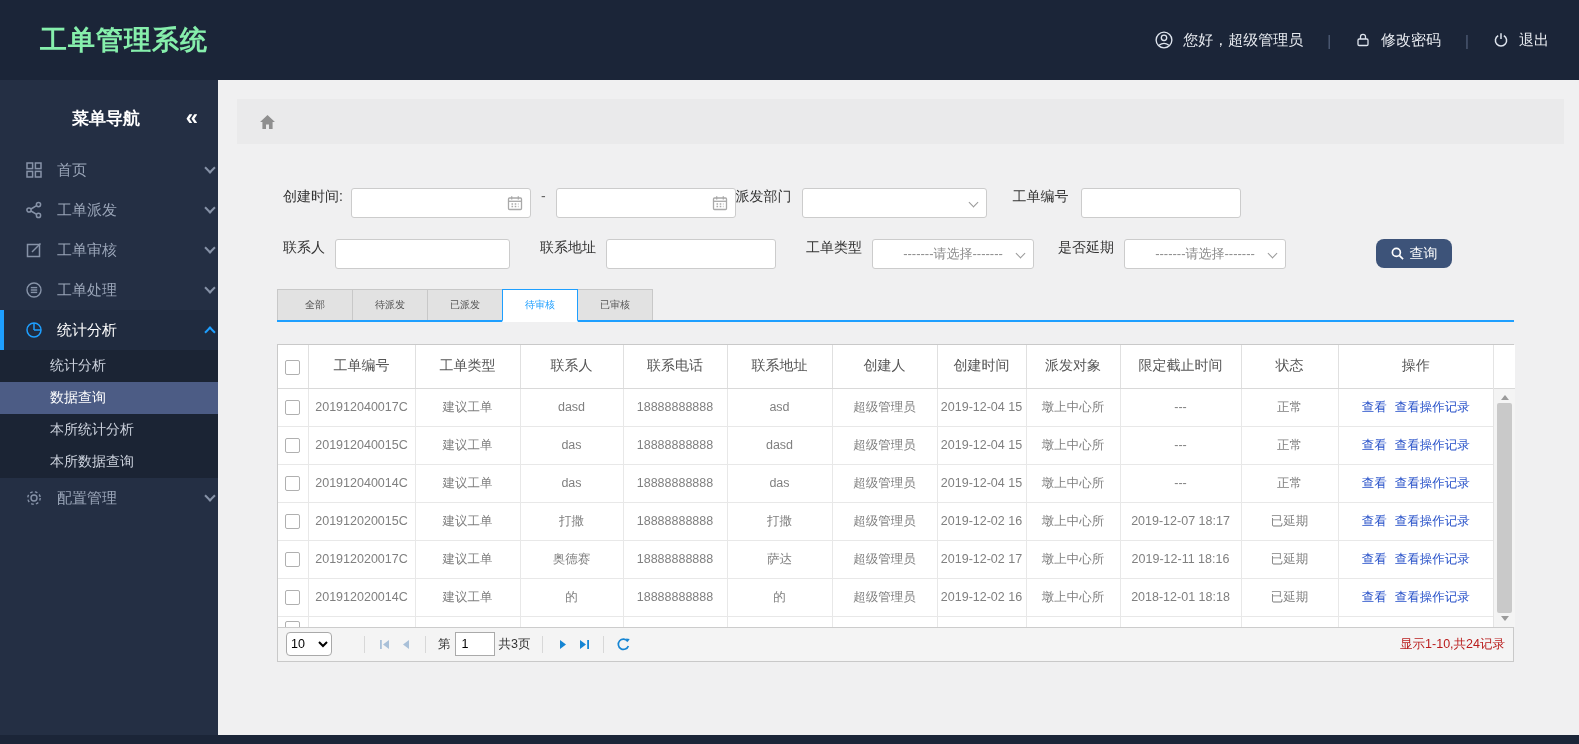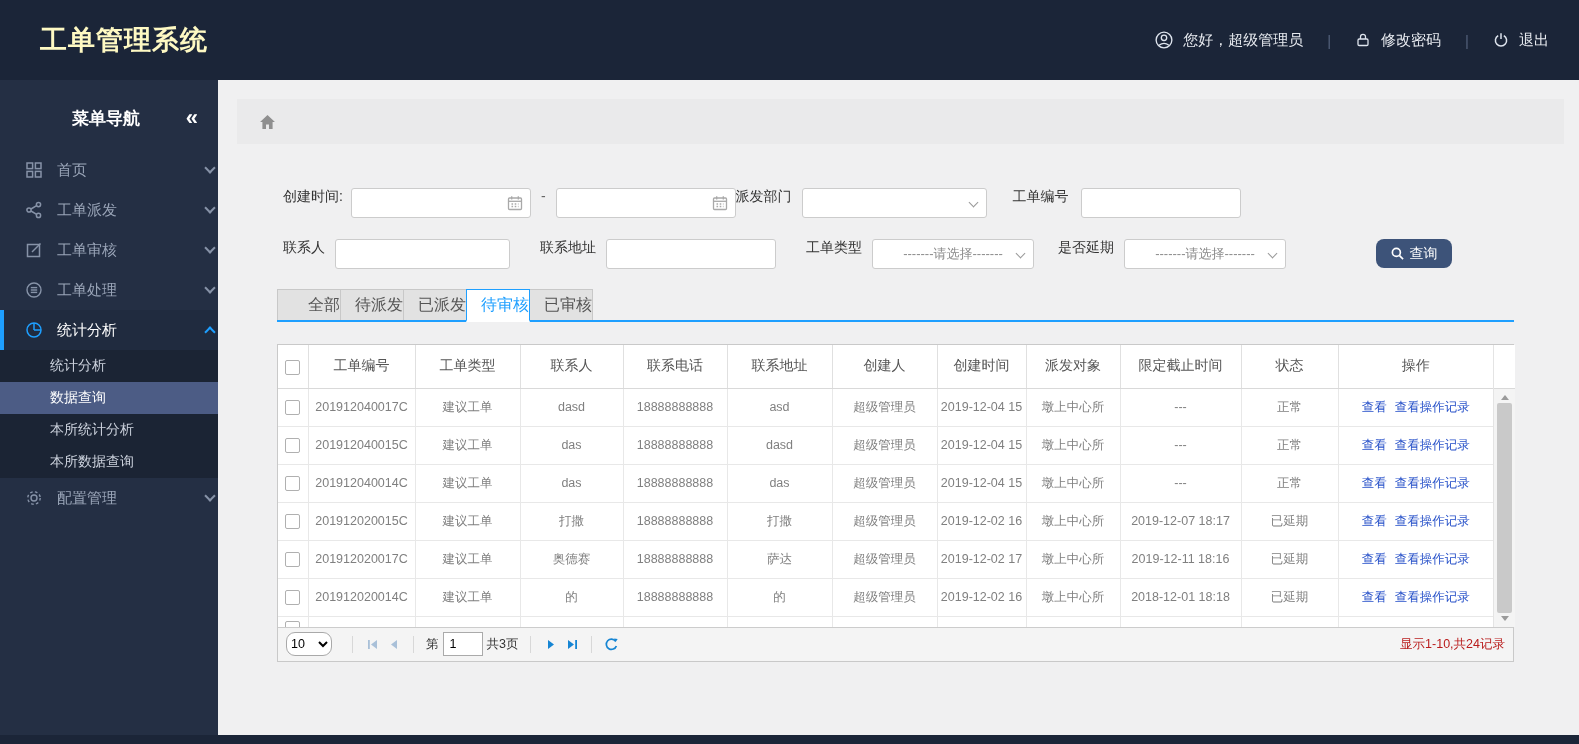--- a/index.html
+++ b/index.html
@@ -1,21 +1,21 @@
 <!DOCTYPE html>
 <html><head>
 <meta charset="utf-8">
 <style>
   * { margin:0; padding:0; box-sizing:border-box; }
   html,body { width:1579px; height:744px; overflow:hidden;
     font-family:"Liberation Sans","DejaVu Sans",sans-serif; background:#f0f0f1; }
 
   
   .topbar { height:80px; background:#1b2538; display:flex; align-items:center; }
-  .app-title { color:#fef9c3; font-size:27px; font-weight:bold; padding-left:40px; letter-spacing:1px; }
+  .app-title { color:#86efac; font-size:27px; font-weight:bold; padding-left:40px; letter-spacing:1px; }
   .topbar-right { margin-left:auto; margin-right:30px; display:flex; align-items:center; color:#e8ebf0; font-size:15px; }
   .tb-item { display:flex; align-items:center; gap:10px; cursor:pointer; }
   .tb-sep { color:#53607a; margin:0 24px; font-size:15px; }
 
   
   .middle { display:flex; height:655px; }
   .footerbar { height:9px; background:#1b2538; }
 
   
   .sidebar { width:218px; background:#242f44; color:#9aa5b8; flex:none; padding-top:18px; }
@@ -50,22 +50,22 @@
   .dateinput .cal { position:absolute; right:7px; top:6px; }
   .dash { margin:0 10px; color:#666; font-size:14px; }
   .fselect { height:30px; background:#fff; border:1px solid #ccc; border-radius:3px; position:relative;
     display:flex; align-items:center; justify-content:center; font-size:13px; color:#8b8b8b; cursor:pointer; }
   .fselect .schev { position:absolute; right:9px; top:10px; width:7px; height:7px; border-right:1.5px solid #999; border-bottom:1.5px solid #999; transform:rotate(45deg); }
   .search-btn { margin-left:auto; margin-right:62px; width:76px; height:29px; background:#3d5379; border:none; border-radius:8px;
     color:#fff; font-size:14px; display:flex; align-items:center; justify-content:center; gap:6px; cursor:pointer; }
 
   
   .tabs { margin-top:20px; display:flex; align-items:flex-end; border-bottom:2px solid #1e9fff; }
-  .tab { width:64px; height:31px; background:#e2e2e2; border:1px solid #c8c8c8; border-bottom:none; margin-right:-1px;
-    display:flex; align-items:center; justify-content:flex-end; font-size:16px; color:#555; cursor:pointer; }
+  .tab { width:76px; height:31px; background:#e2e2e2; border:1px solid #c8c8c8; border-bottom:none; margin-right:-1px;
+    display:flex; align-items:center; justify-content:center; font-size:10px; color:#555; cursor:pointer; }
   .tab.active { background:#fff; color:#1e9fff; border:1px solid #1e9fff; height:33px; margin-bottom:-2px; border-bottom:2px solid #fff; z-index:2; }
 
   
   .datagrid { margin-top:22px; border:1px solid #c9c9c9; background:#fff; }
   .dg-body { display:flex; }
   table.grid { border-collapse:collapse; table-layout:fixed; width:1215px; flex:none; }
   .c-cb{width:30px}.c1{width:107px}.c2{width:105px}.c3{width:103px}.c4{width:104px}.c5{width:105px}
   .c6{width:105px}.c7{width:89px}.c8{width:94px}.c9{width:121px}.c10{width:97px}.c11{width:155px}
   table.grid th { height:43px; font-size:14px; font-weight:normal; color:#555; background:#fff;
     border-right:1px solid #e0e0e0; border-bottom:1px solid #d9d9d9; text-align:center; overflow:hidden; white-space:nowrap; }
@@ -85,21 +85,21 @@
   .vside .head-spacer { height:44px; border-bottom:1px solid #d9d9d9; background:#fff; }
   .scroll-strip { flex:1; background:#f4f4f4; position:relative; }
   .sarrow { position:absolute; left:0; width:100%; height:16px; display:flex; align-items:center; justify-content:center; cursor:pointer; }
   .sarrow.up { top:0; } .sarrow.down { bottom:0; }
   .tri-up { width:0;height:0;border-left:4px solid transparent;border-right:4px solid transparent;border-bottom:5px solid #9a9a9a; }
   .tri-down { width:0;height:0;border-left:4px solid transparent;border-right:4px solid transparent;border-top:5px solid #9a9a9a; }
   .sthumb { position:absolute; left:3px; width:15px; top:14px; height:210px; background:#c9c9c9; border-radius:2px; cursor:pointer; }
 
   
   .pager { height:34px; background:#f4f4f4; border-top:1px solid #ccc; display:flex; align-items:center; padding:0 8px; font-size:12.5px; color:#333; }
-  .pgsel { height:24px; width:46px; font-size:12.5px; border:1px solid #a9a9a9; border-radius:9px; background:#fff; margin-right:12px; }
+  .pgsel { height:24px; width:46px; font-size:12.5px; border:1px solid #a9a9a9; border-radius:4px; background:#fff; margin-right:24px; }
   .pdiv { width:1px; height:17px; background:#d8d8d8; margin:0 8px; }
   .picon { display:flex; align-items:center; justify-content:center; width:22px; height:22px; cursor:pointer; }
   .ptext { margin:0 4px; }
   .pinput { width:40px; height:24px; border:1px solid #aaa; font-size:12.5px; text-align:left; padding-left:6px; background:#fff; }
   .psummary { margin-left:auto; color:#b91c1c; }
 
   .icon-svg { display:block; }
 </style>
 </head>
 <body>

